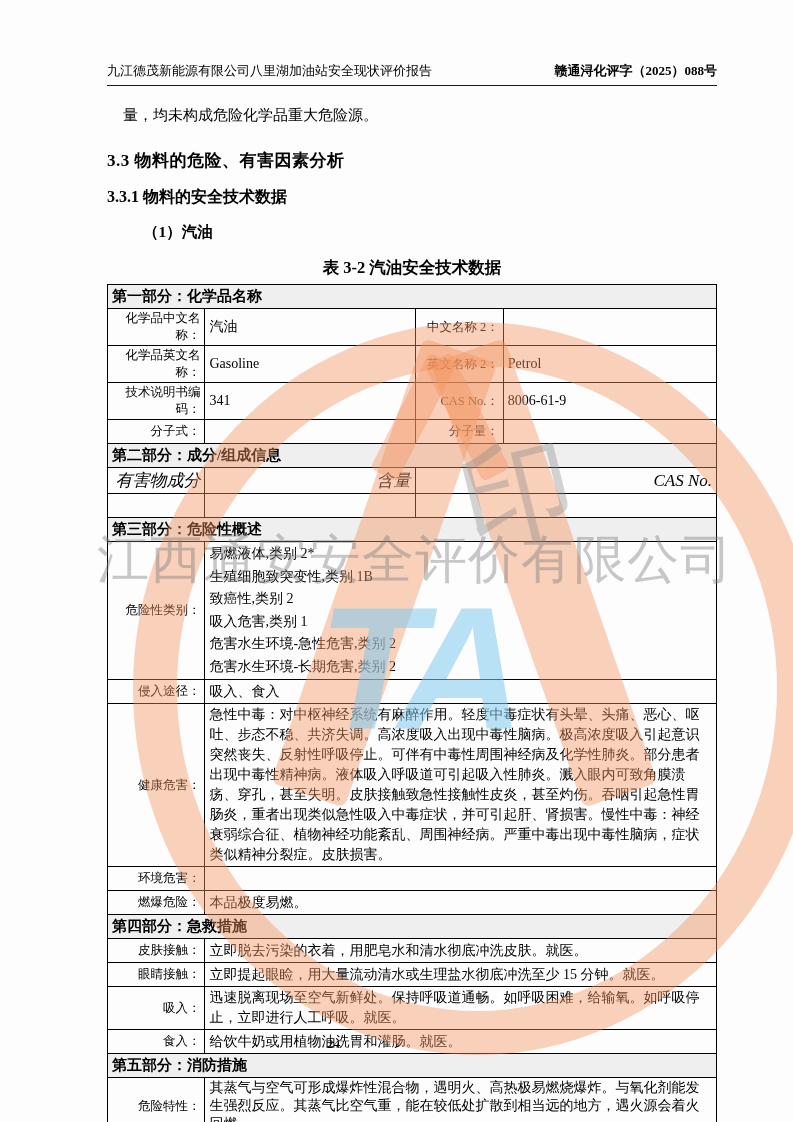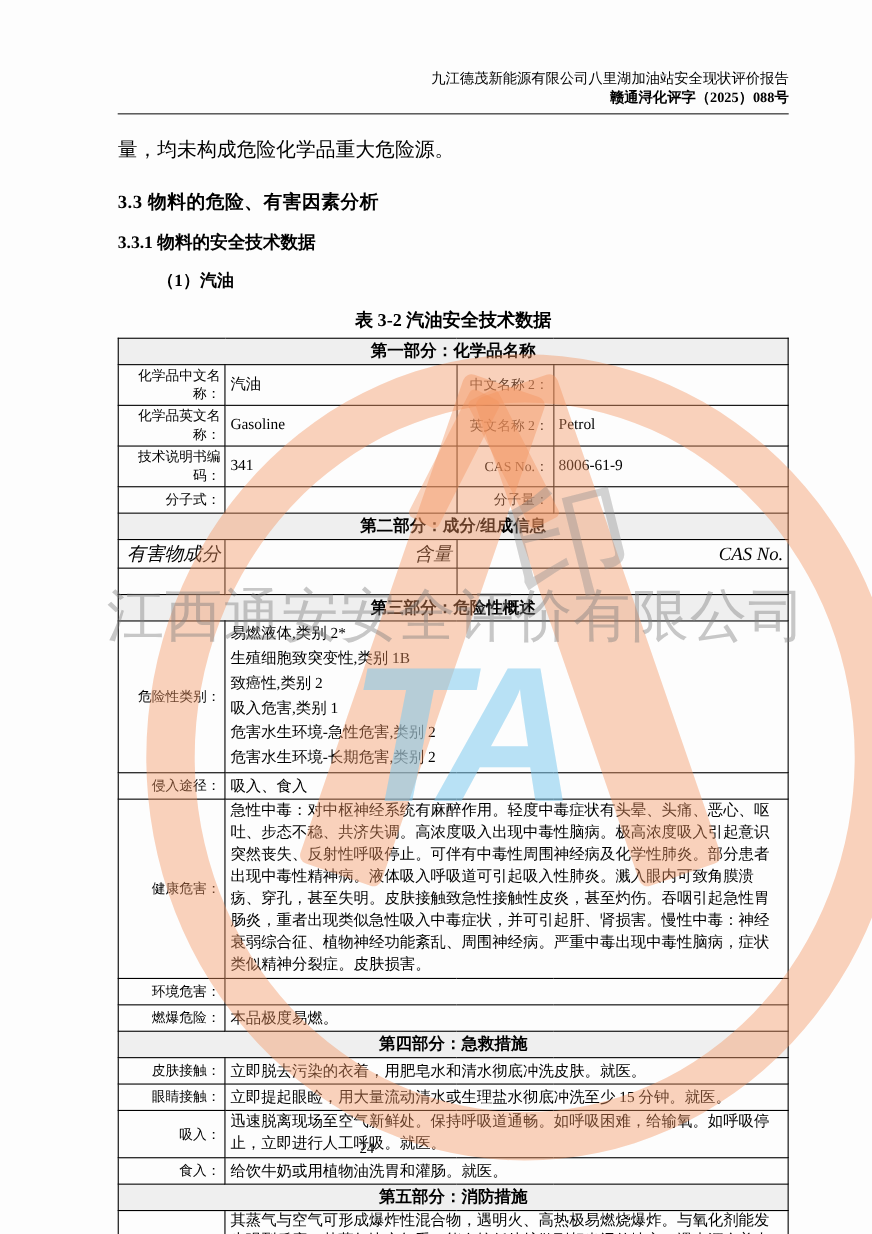--- a/index.html
+++ b/index.html
@@ -11,42 +11,41 @@
     font-family:"Liberation Serif","DejaVu Serif",serif;
     color:#000;
     overflow:hidden;
   }
   .content{position:absolute;left:107px;top:0;width:610px;z-index:1;}
   .doc-header{
     display:flex;justify-content:space-between;align-items:flex-end;
     margin-top:62px;padding-bottom:5px;
     border-bottom:1.6px solid #1a1a1a;
     font-size:13px;
-    flex-direction:column;
   }
   .doc-header .hdr-right{font-weight:bold;}
-  .intro{font-size:18px;margin:20px 0 0 0;font-family:Liberation Serif, serif;}
+  .intro{font-size:15px;margin:20px 0 0 16px;font-family:Liberation Serif, serif;}
   .h-sec{font-size:17px;font-weight:bold;margin:24px 0 0 0;letter-spacing:.5px;}
   .h-sub{font-size:16px;font-weight:bold;margin:15px 0 0 0;}
   .h-item{font-size:15.5px;font-weight:bold;margin:14px 0 0 36px;}
   .tbl-title{font-size:16.5px;font-weight:bold;text-align:center;margin:14px 0 5px 0;}
   table.msds{
     width:100%;border-collapse:collapse;table-layout:fixed;
     font-size:14px;
   }
   table.msds td{
     border:1px solid #000;
     padding:1px 4px;
     height:21px;
     vertical-align:middle;
     overflow:hidden;
   }
   td.sec-hdr{
     background:#efefef;
-    font-weight:bold;text-align:center;
+    font-weight:bold;
     font-size:15px;height:19px;
   }
   td.lbl{
     text-align:right;font-size:12.5px;padding-right:3px;
   }
   td.ctr{text-align:right;font-size:17px;font-style:italic;}
   td.val{font-size:14px;}
   td.empty-row{height:16px;}
   .pre{white-space:pre-line;margin-top:16px;}
   td.hazard-class{line-height:22.5px;padding-top:2px;padding-bottom:2px;}

